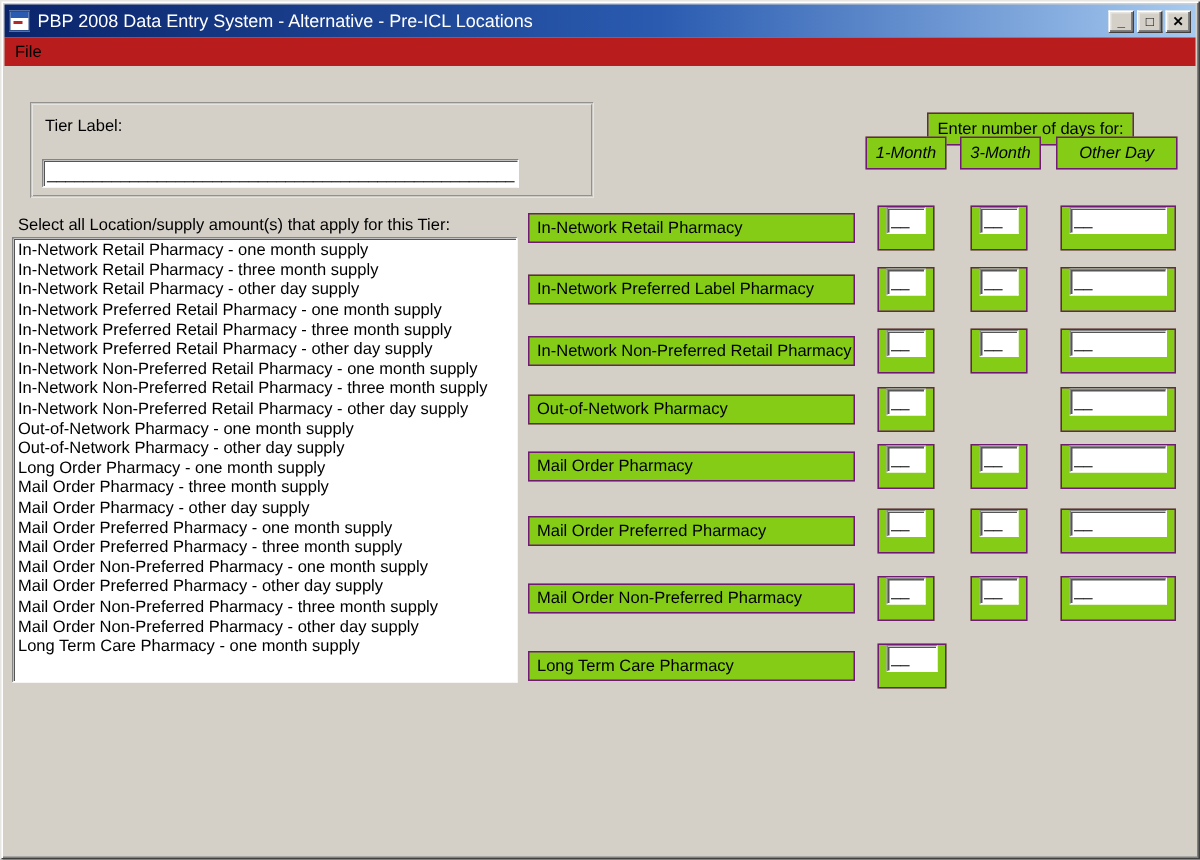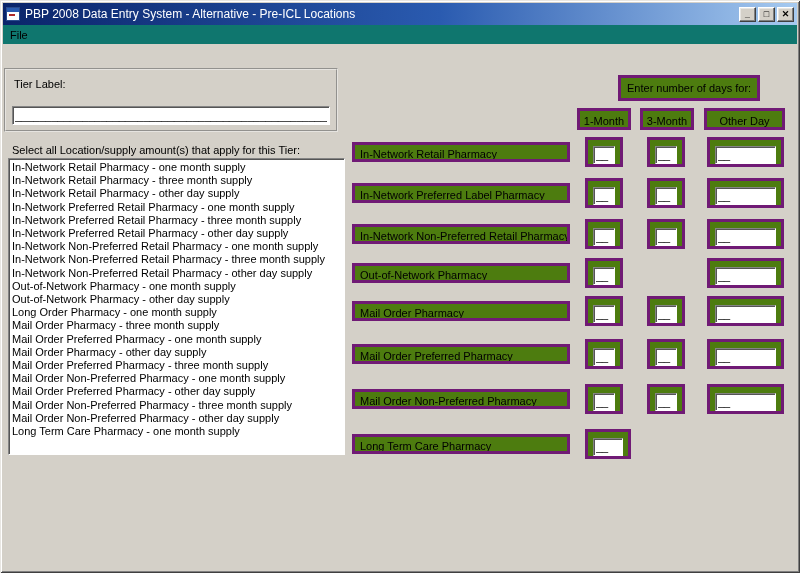--- a/index.html
+++ b/index.html
@@ -40,41 +40,41 @@
     box-shadow: inset -1px -1px 0 #808080, inset 1px 1px 0 #e8e6e2;
     font-size:9px; font-weight:bold; color:#000;
     display:flex; align-items:center; justify-content:center;
     cursor:default;
   }
   .tb-btn.min { align-items:flex-end; padding-bottom:2px; }
 
   
   .menubar {
     position:absolute; left:3px; top:25px; right:3px; height:19px;
-    background:#0f766e; display:flex; align-items:center;
+    background:#b91c1c; display:flex; align-items:center;
   }
   .menu-item { font-size:11px; padding:2px 7px; color:#000; }
 
   
   .sunken {
     background:#ffffff;
     border:1px solid; border-color:#848484 #ffffff #ffffff #848484;
     box-shadow: inset 1px 1px 0 #555555;
   }
   .flatbox {
-    background:#4d7c0f;
-    border:3px solid #701a75;
+    background:#84cc16;
+    border:1px solid #701a75;
   }
   .groupbox {
     border:2px groove #e6e4e0;
     background:#d4d0c8;
   }
 
   
-  .tier-group { position:absolute; left:4px; top:68px; width:334px; height:64px; }
+  .tier-group { position:absolute; left:20px; top:68px; width:376px; height:64px; }
   .tier-caption { position:absolute; left:8px; top:8px; font-size:11px; color:#000; }
   .tier-input {
     position:absolute; left:6px; top:36px; width:318px; height:19px;
     font-family:"Liberation Sans", sans-serif; font-size:11px; color:#000;
     padding:0 2px; outline:none;
   }
 
   
   .loc-label { position:absolute; left:12px; top:144px; font-size:11px; color:#000; }
   .listbox {
@@ -82,34 +82,34 @@
     padding:2px 0 0 3px; overflow:hidden;
   }
   .li { font-size:11px; line-height:13.2px; color:#000; white-space:nowrap; }
 
   
   .hdr-box {
     position:absolute; font-size:11px; color:#000; text-align:center;
     padding:4px 6px; white-space:nowrap;
   }
   .days-header { left:618px; top:75px; }
-  .col-h { top:108px; height:22px; padding:0; line-height:20px; }
+  .col-h { top:91px; height:22px; padding:0; line-height:20px;font-style:italic; }
   .col-h1 { left:577px; width:54px; }
   .col-h2 { left:640px; width:54px; }
   .col-h3 { left:704px; width:81px; }
 
   
   .plabel {
     position:absolute; left:352px; width:218px; height:20px;
     font-size:11px; line-height:18px; color:#000;
     padding-left:5px; white-space:nowrap; overflow:hidden;
   }
   .dbox {
     position:absolute; height:30px;
-    display:flex; align-items:flex-end; justify-content:center;
+    display:flex; align-items:flex-start; justify-content:center;
   }
   .c1 { left:585px; width:38px; }
   .c2 { left:647px; width:38px; }
   .c3 { left:707px; width:77px; }
   .dedit {
     width: calc(100% - 10px); height:18px;
     font-family:"Liberation Sans", sans-serif; font-size:11px; color:#000;
     padding:0 2px; outline:none;
   }
 </style>
@@ -145,22 +145,22 @@
     <div class="li">In-Network Preferred Retail Pharmacy - one month supply</div>
     <div class="li">In-Network Preferred Retail Pharmacy - three month supply</div>
     <div class="li">In-Network Preferred Retail Pharmacy - other day supply</div>
     <div class="li">In-Network Non-Preferred Retail Pharmacy - one month supply</div>
     <div class="li">In-Network Non-Preferred Retail Pharmacy - three month supply</div>
     <div class="li">In-Network Non-Preferred Retail Pharmacy - other day supply</div>
     <div class="li">Out-of-Network Pharmacy - one month supply</div>
     <div class="li">Out-of-Network Pharmacy - other day supply</div>
     <div class="li">Long Order Pharmacy - one month supply</div>
     <div class="li">Mail Order Pharmacy - three month supply</div>
+    <div class="li">Mail Order Pharmacy - other day supply</div>
     <div class="li">Mail Order Preferred Pharmacy - one month supply</div>
-    <div class="li">Mail Order Pharmacy - other day supply</div>
     <div class="li">Mail Order Preferred Pharmacy - three month supply</div>
     <div class="li">Mail Order Non-Preferred Pharmacy - one month supply</div>
     <div class="li">Mail Order Preferred Pharmacy - other day supply</div>
     <div class="li">Mail Order Non-Preferred Pharmacy - three month supply</div>
     <div class="li">Mail Order Non-Preferred Pharmacy - other day supply</div>
     <div class="li">Long Term Care Pharmacy - one month supply</div>
   </div>
 
   <div class="flatbox hdr-box days-header">Enter number of days for:</div>
   <div class="flatbox hdr-box col-h col-h1">1-Month</div>

